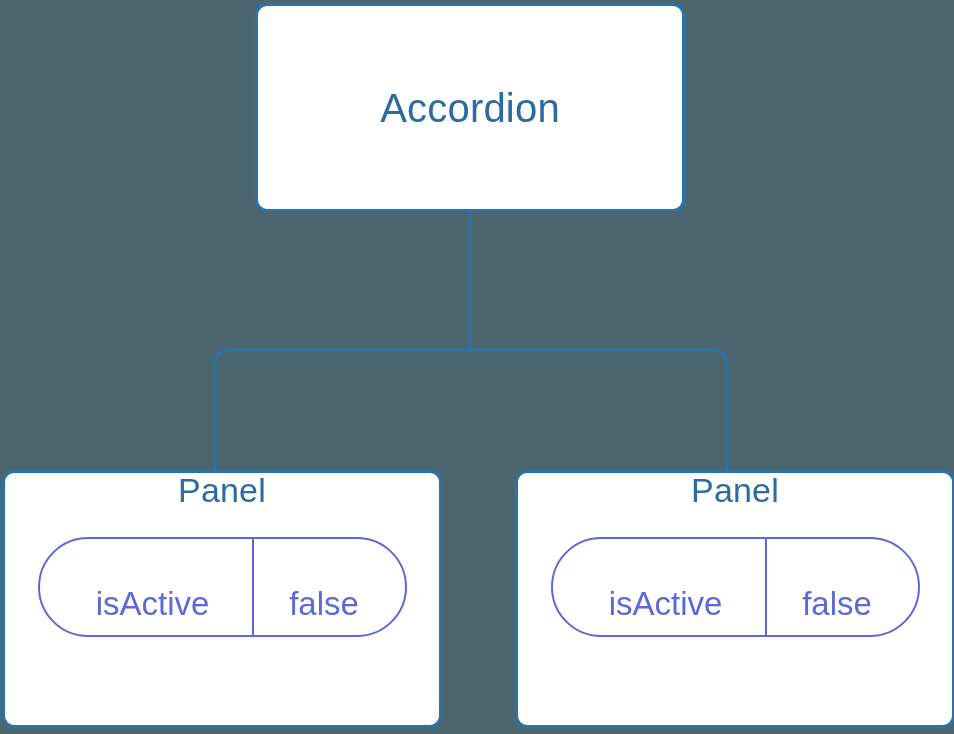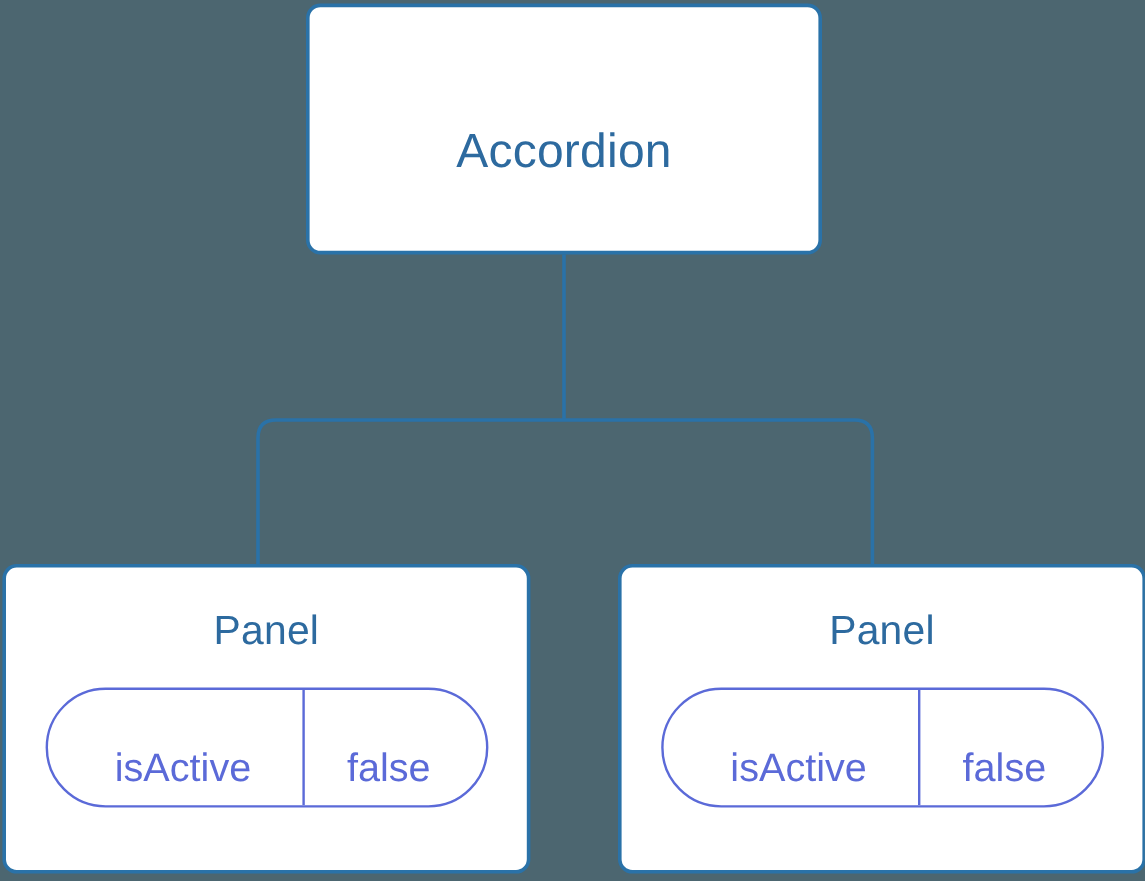--- a/index.html
+++ b/index.html
@@ -62,21 +62,20 @@
   .node-card.leaf-node.leaf-left  { left: 2px; }
   .node-card.leaf-node.leaf-right { left: 515px; }
 
   .node-title {
     color: #2d6a9f;
     font-size: 40px;
     line-height: 1;
     font-weight: 400;
     letter-spacing: 0.2px;
     white-space: nowrap;
-    margin-top: 36px;
   }
 
   .leaf-node .node-title {
     font-size: 34px;
   }
 
   
   .state-pill {
     margin-top: 30px;
     display: flex;

